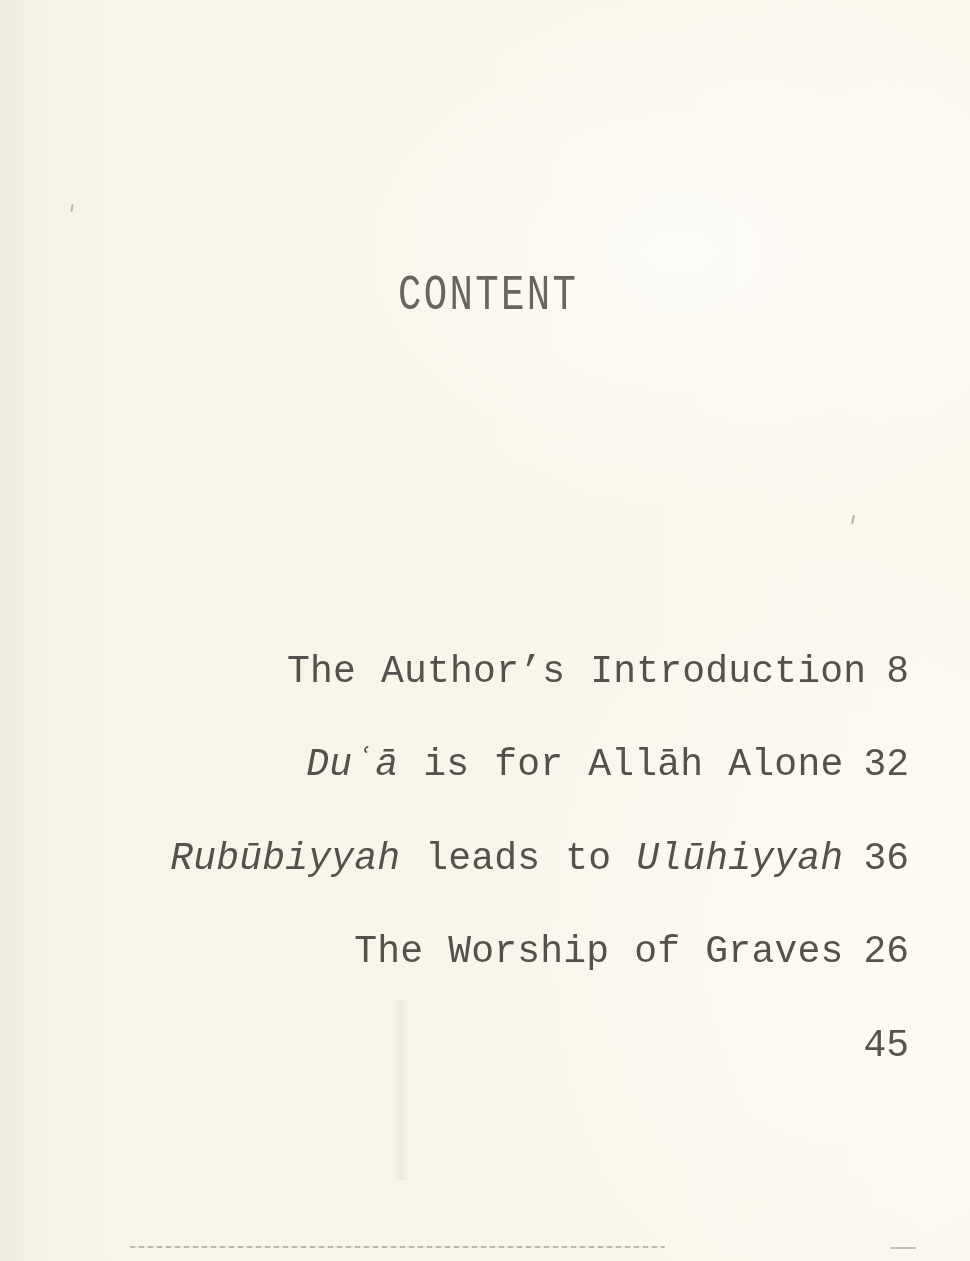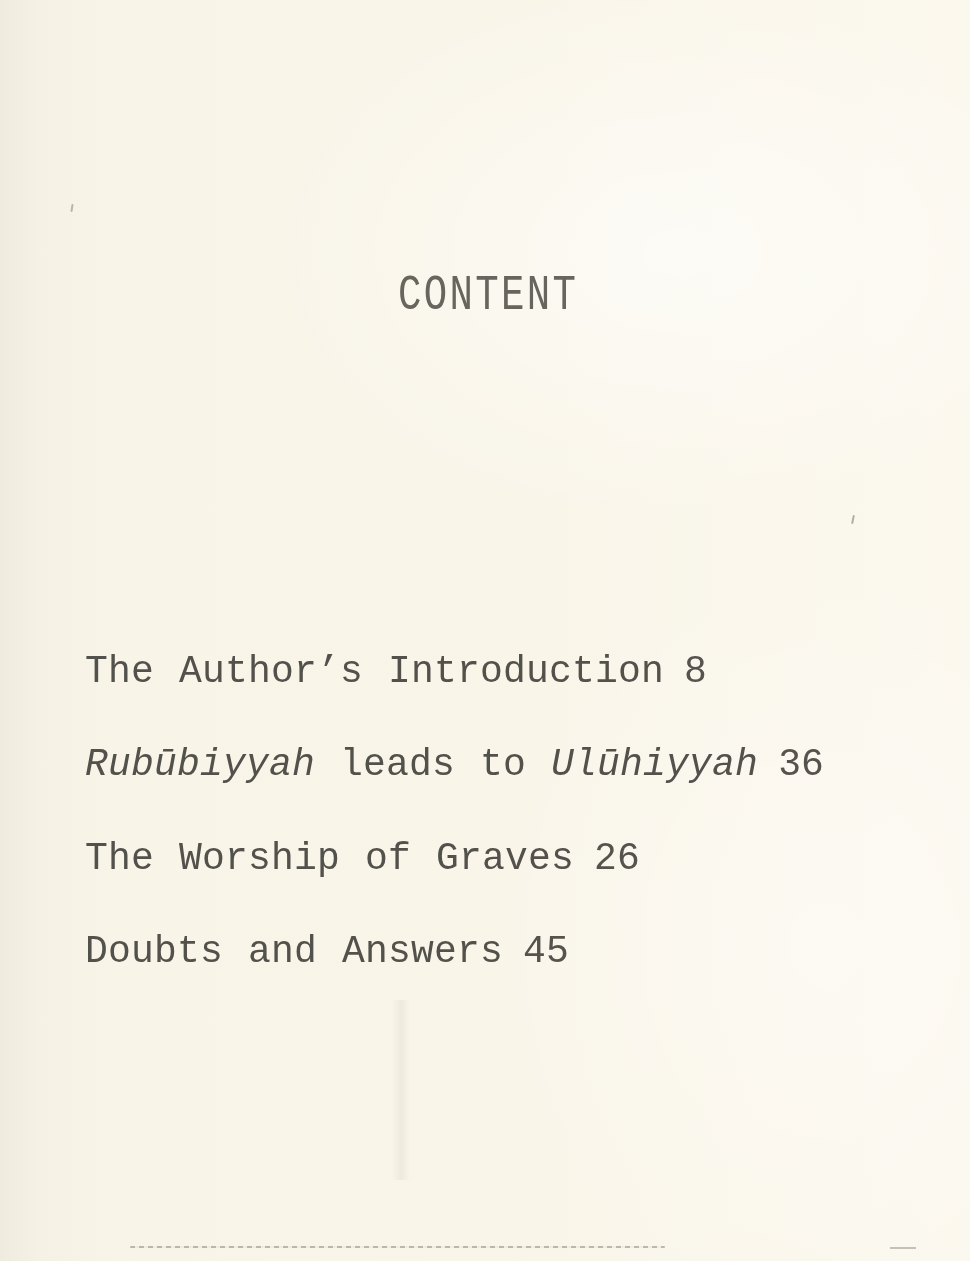--- a/index.html
+++ b/index.html
@@ -38,21 +38,21 @@
     top: 625px;
     left: 85px;
     width: 824px;
     display: flex;
     flex-direction: column;
   }
   .toc-row {
     height: 93.5px;
     display: flex;
     align-items: center;
-    justify-content: flex-start;
+    justify-content: flex-end;
   }
   .toc-title {
     font-size: 38px;
     line-height: 1.2;
     color: #53514b;
     letter-spacing: 0.2px;
     word-spacing: 2px;
     white-space: nowrap;
   }
   .toc-title .it {
@@ -117,29 +117,32 @@
 <body>
 
 <div class="page">
   <h1 class="page-title">CONTENT</h1>
   <div class="toc">
       <div class="toc-row">
     <span class="toc-title"><span>The Author’s Introduction</span></span>
     <span class="toc-page-num">8</span>
   </div>
       <div class="toc-row">
+    <span class="toc-title"><span class="it">Duʿā</span><span> is for Allāh Alone</span></span>
+    <span class="toc-page-num">32</span>
+  </div>
+      <div class="toc-row">
     <span class="toc-title"><span class="it">Rubūbiyyah</span><span> leads to </span><span class="it">Ulūhiyyah</span></span>
     <span class="toc-page-num">36</span>
   </div>
       <div class="toc-row">
     <span class="toc-title"><span>The Worship of Graves</span></span>
     <span class="toc-page-num">26</span>
   </div>
       <div class="toc-row">
-    <span class="toc-title"><span>Doubts and Answers</span></span>
     <span class="toc-page-num">45</span>
   </div>
     </div>
 
   <div class="scan-line"></div>
   <div class="scan-line-2"></div>
   <div class="speck-1"></div>
   <div class="speck-2"></div>
   <div class="crease"></div>
 </div>

